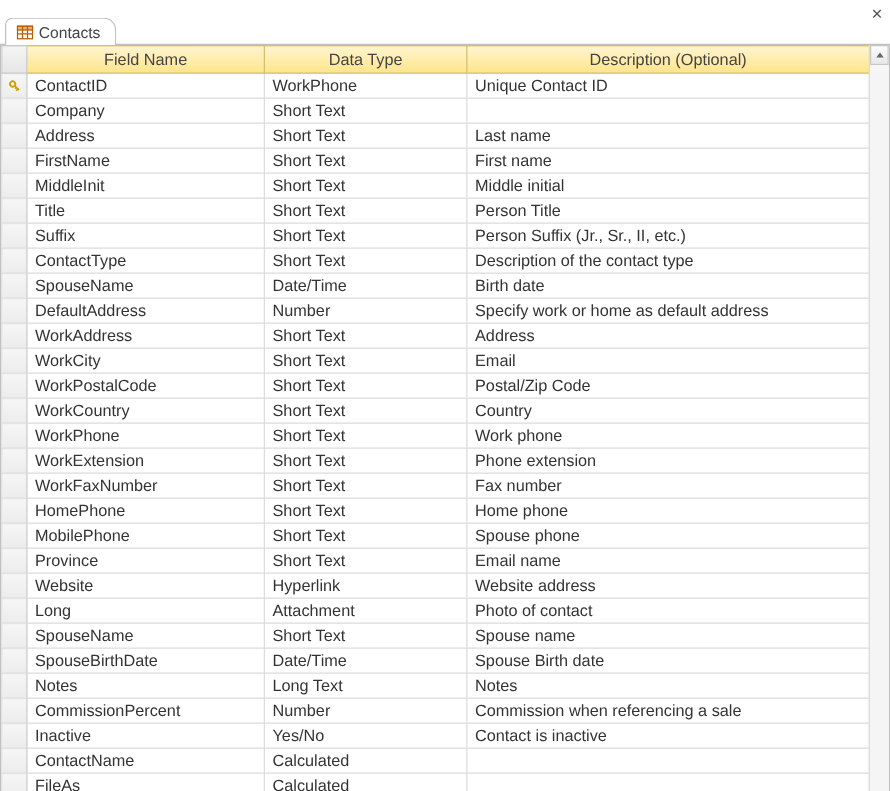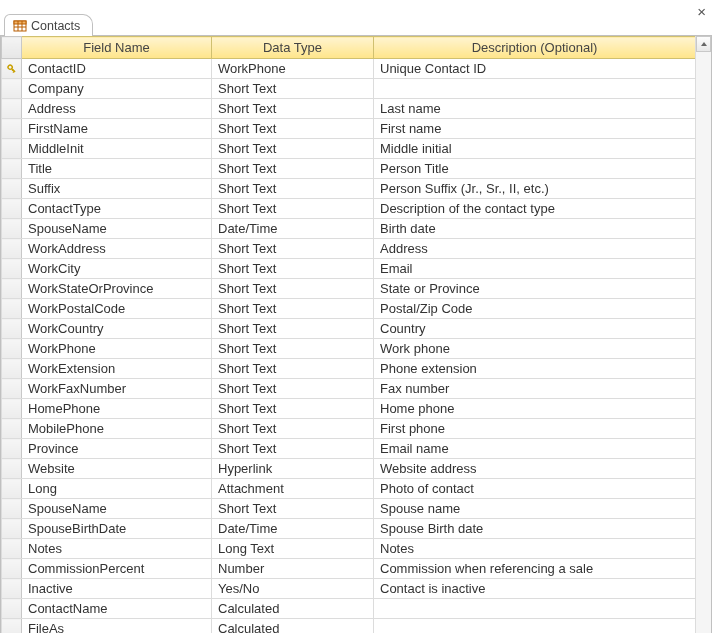--- a/index.html
+++ b/index.html
@@ -213,38 +213,38 @@
             <td>Description of the contact type</td>
           </tr>
           <tr>
             <td class="sel"></td>
             <td>SpouseName</td>
             <td>Date/Time</td>
             <td>Birth date</td>
           </tr>
           <tr>
             <td class="sel"></td>
+            <td>DefaultAddress</td>
+            <td>Number</td>
+            <td>Specify work or home as default address</td>
+          </tr>
+          <tr>
+            <td class="sel"></td>
             <td>WorkAddress</td>
             <td>Short Text</td>
             <td>Address</td>
           </tr>
           <tr>
             <td class="sel"></td>
             <td>WorkCity</td>
             <td>Short Text</td>
             <td>Email</td>
           </tr>
           <tr>
             <td class="sel"></td>
-            <td>WorkStateOrProvince</td>
-            <td>Short Text</td>
-            <td>State or Province</td>
-          </tr>
-          <tr>
-            <td class="sel"></td>
             <td>WorkPostalCode</td>
             <td>Short Text</td>
             <td>Postal/Zip Code</td>
           </tr>
           <tr>
             <td class="sel"></td>
             <td>WorkCountry</td>
             <td>Short Text</td>
             <td>Country</td>
           </tr>
@@ -269,21 +269,21 @@
           <tr>
             <td class="sel"></td>
             <td>HomePhone</td>
             <td>Short Text</td>
             <td>Home phone</td>
           </tr>
           <tr>
             <td class="sel"></td>
             <td>MobilePhone</td>
             <td>Short Text</td>
-            <td>First phone</td>
+            <td>Spouse phone</td>
           </tr>
           <tr>
             <td class="sel"></td>
             <td>Province</td>
             <td>Short Text</td>
             <td>Email name</td>
           </tr>
           <tr>
             <td class="sel"></td>
             <td>Website</td>

